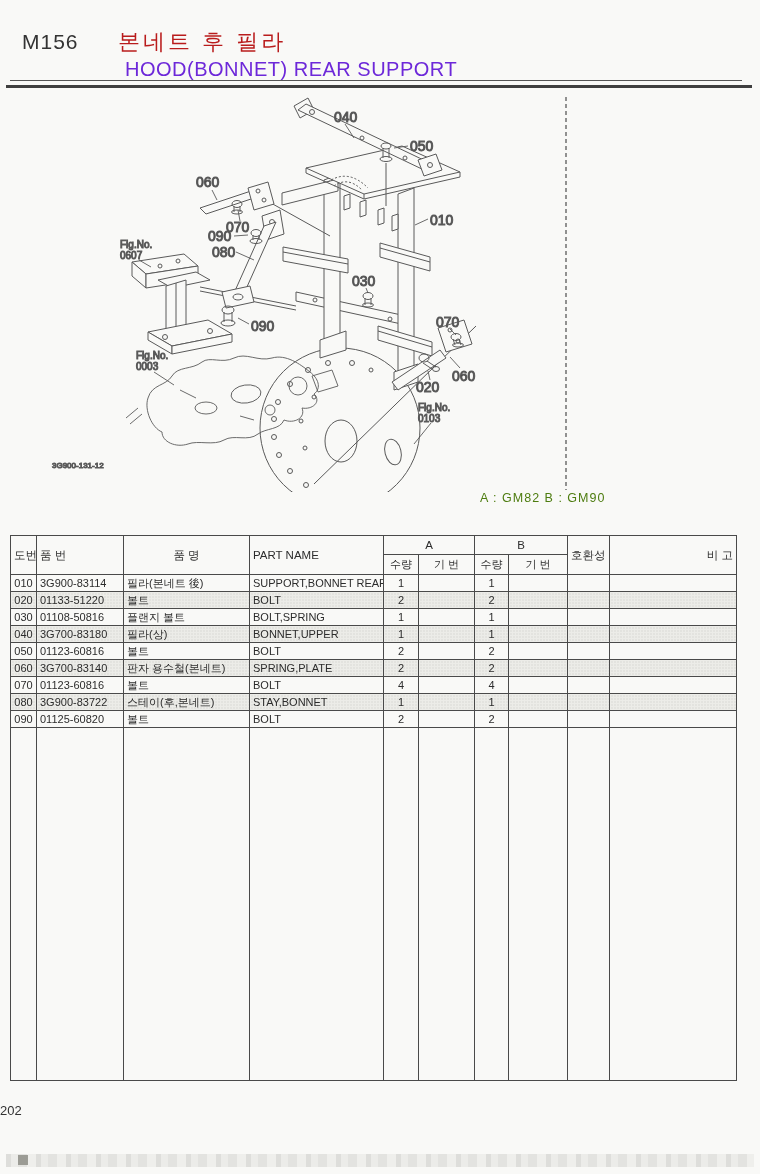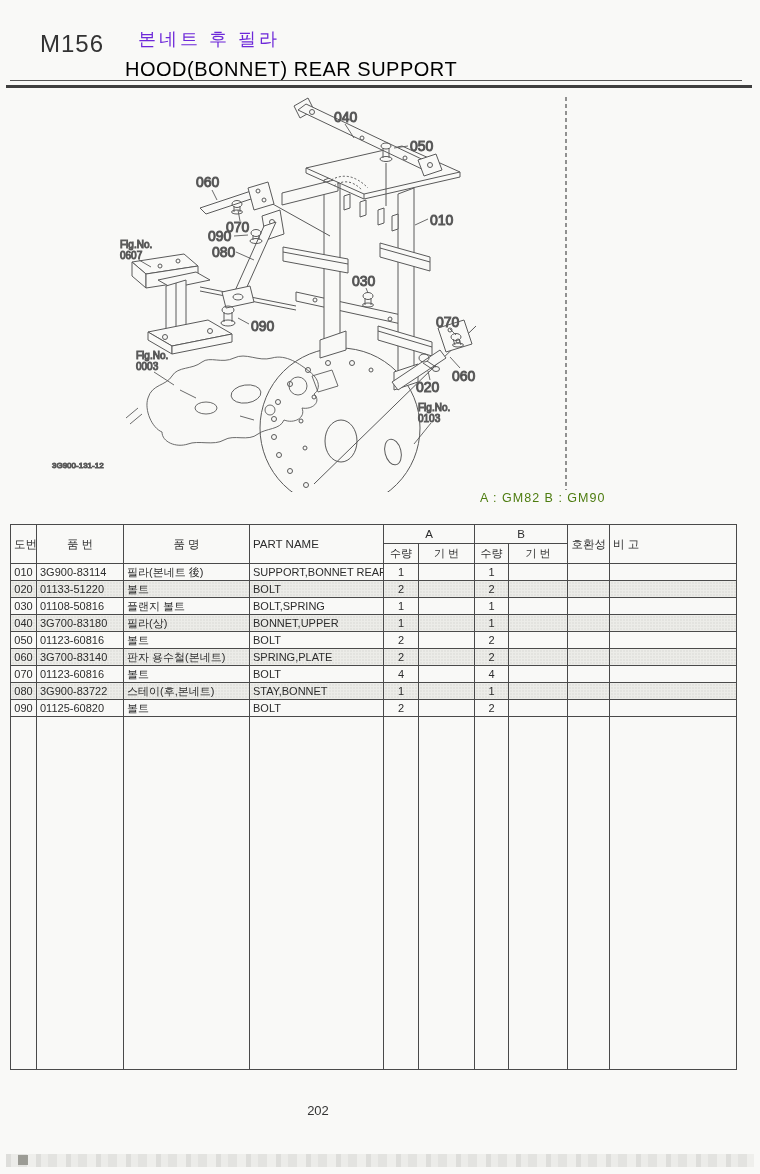--- a/index.html
+++ b/index.html
@@ -1,50 +1,50 @@
 <!DOCTYPE html>
 <html><head>
 <meta charset="utf-8">
 <style>
   html,body{margin:0;padding:0;background:#e9e9e7;}
   .page{position:relative;width:760px;height:1174px;background:#f9f9f7;overflow:hidden;
         font-family:"Liberation Sans", sans-serif;color:#2e2e2e;}
   
-  .hdr-code{position:absolute;left:40px;top:30px;font-size:24px;letter-spacing:1px;color:#333;}
-  .hdr-kr{position:absolute;left:138px;top:27px;font-size:18px;letter-spacing:3px;color:#6d28d9;}
-  .hdr-en{position:absolute;left:125px;top:58px;font-size:20px;letter-spacing:.5px;color:#000000;}
+  .hdr-code{position:absolute;left:22px;top:30px;font-size:21px;letter-spacing:1px;color:#333;}
+  .hdr-kr{position:absolute;left:118px;top:27px;font-size:22px;letter-spacing:3px;color:#b91c1c;}
+  .hdr-en{position:absolute;left:125px;top:58px;font-size:20px;letter-spacing:.5px;color:#6d28d9;}
   .rule-thin{position:absolute;left:10px;top:80px;width:732px;height:1px;background:#555;}
   .rule-thick{position:absolute;left:6px;top:85px;width:746px;height:3px;background:#3f3f3f;}
   
   .diagram{position:absolute;left:0;top:88px;width:760px;height:404px;}
   .diagram text{font-family:"Liberation Sans",sans-serif;fill:#3a3a3a;}
   .callout{font-size:14px;}
   .figref{font-size:10px;}
   .dwgcode{font-size:8px;fill:#6a6a68;}
   
   .models{position:absolute;left:480px;top:491px;font-size:12.5px;letter-spacing:1px;color:#4d7c0f;}
-  table.parts{position:absolute;left:10px;top:524px;width:726px;border-collapse:collapse;
+  table.parts{position:absolute;left:10px;top:535px;width:726px;border-collapse:collapse;
               table-layout:fixed;font-size:11px;color:#2c2c2c;border-radius:13px;}
   table.parts th,table.parts td{border:1px solid #4a4a4a;padding:0 3px;font-weight:normal;
               overflow:hidden;white-space:nowrap;}
   table.parts{border:1.5px solid #3f3f3f;}
   tr.h1 th{height:18px;font-size:11.5px;}
   tr.h2 th{height:19px;font-size:11px;margin-top:12px;}
   tr.row td{height:16px;}
   tr.filler td{height:352px;}
   td.c-no,th.c-no{text-align:center;padding:0 1px;}
   td.c-qty{text-align:center;}
   tr.shaded td{background-color:#ecece8;
      background-image:radial-gradient(circle,#c8c8c2 0.8px,transparent 0.9px);
      background-size:3px 3px;}
   
   .legend{position:absolute;left:0;top:1055px;width:760px;display:flex;justify-content:center;
           gap:36px;font-size:11.5px;color:#333;}
   .legend .sym{margin-right:3px;}
-  .pageno{position:absolute;left:0;top:1103px;width:636px;text-align:center;font-size:13px;color:#333;}
+  .pageno{position:absolute;left:0;top:1103px;width:636px;font-size:13px;color:#333;}
   .artifact{position:absolute;left:6px;top:1154px;width:748px;height:13px;opacity:.55;
      background:repeating-linear-gradient(90deg,#c9c9c5 0 5px,#e2e2de 5px 12px,#d2d2ce 12px 21px,#e8e8e4 21px 30px);
      filter:blur(.6px);}
   .artifact-dot{position:absolute;left:18px;top:1155px;width:10px;height:10px;background:#8a8a82;opacity:.8;}
 </style>
 </head>
 <body>
 
 <div class="page">
 
@@ -243,27 +243,27 @@
       <col style="width:35px">
         <col style="width:56px">
         <col style="width:34px">
         <col style="width:59px">
       <col style="width:42px">
         <col style="width:127px">
     </colgroup>
     <tbody>
         <tr class="h1">
       <th class="c-no" rowspan="2">도번</th>
-      <th rowspan="2" style="text-align:center">품 번</th>
+      <th rowspan="2" style="text-align:left">품 번</th>
       <th rowspan="2" style="">품   명</th>
       <th rowspan="2" style="text-align:left">PART NAME</th>
       <th colspan="2" style="text-align:center">A</th>
       <th colspan="2" style="text-align:center">B</th>
-      <th rowspan="2" style="text-align:right">호환성</th>
-      <th rowspan="2" style="text-align:left">비   고</th>
+      <th rowspan="2" style="text-align:left">호환성</th>
+      <th rowspan="2" style="text-align:right">비   고</th>
     </tr>
     <tr class="h2">
       <th style="text-align:center">수량</th>
       <th style="text-align:center">기 번</th>
       <th style="text-align:center">수량</th>
       <th style="text-align:center">기 번</th>
     </tr>
 
     <tr class="row">
       <td class="c-no">010</td>

